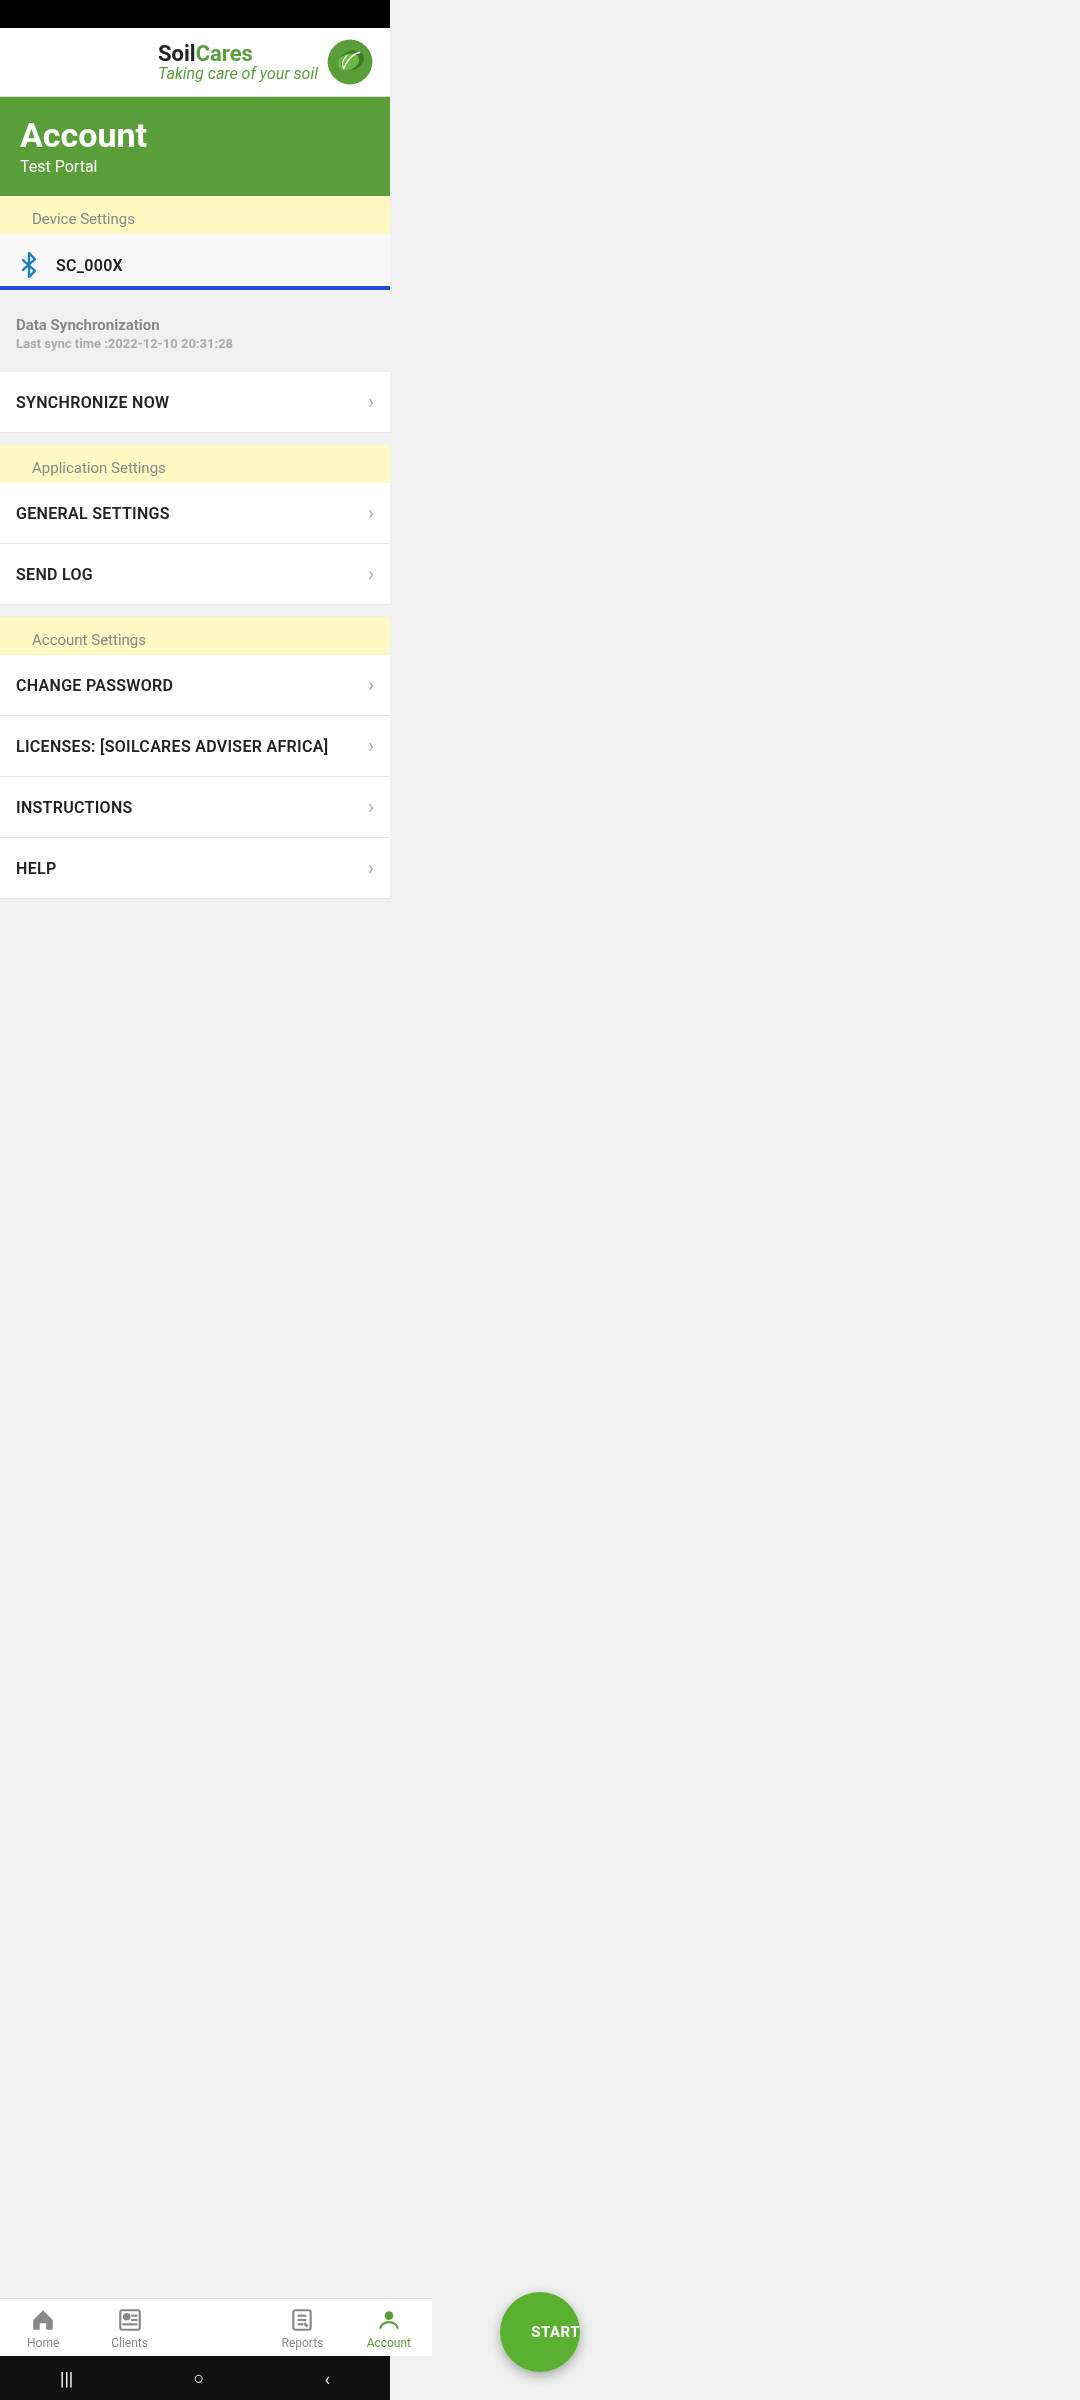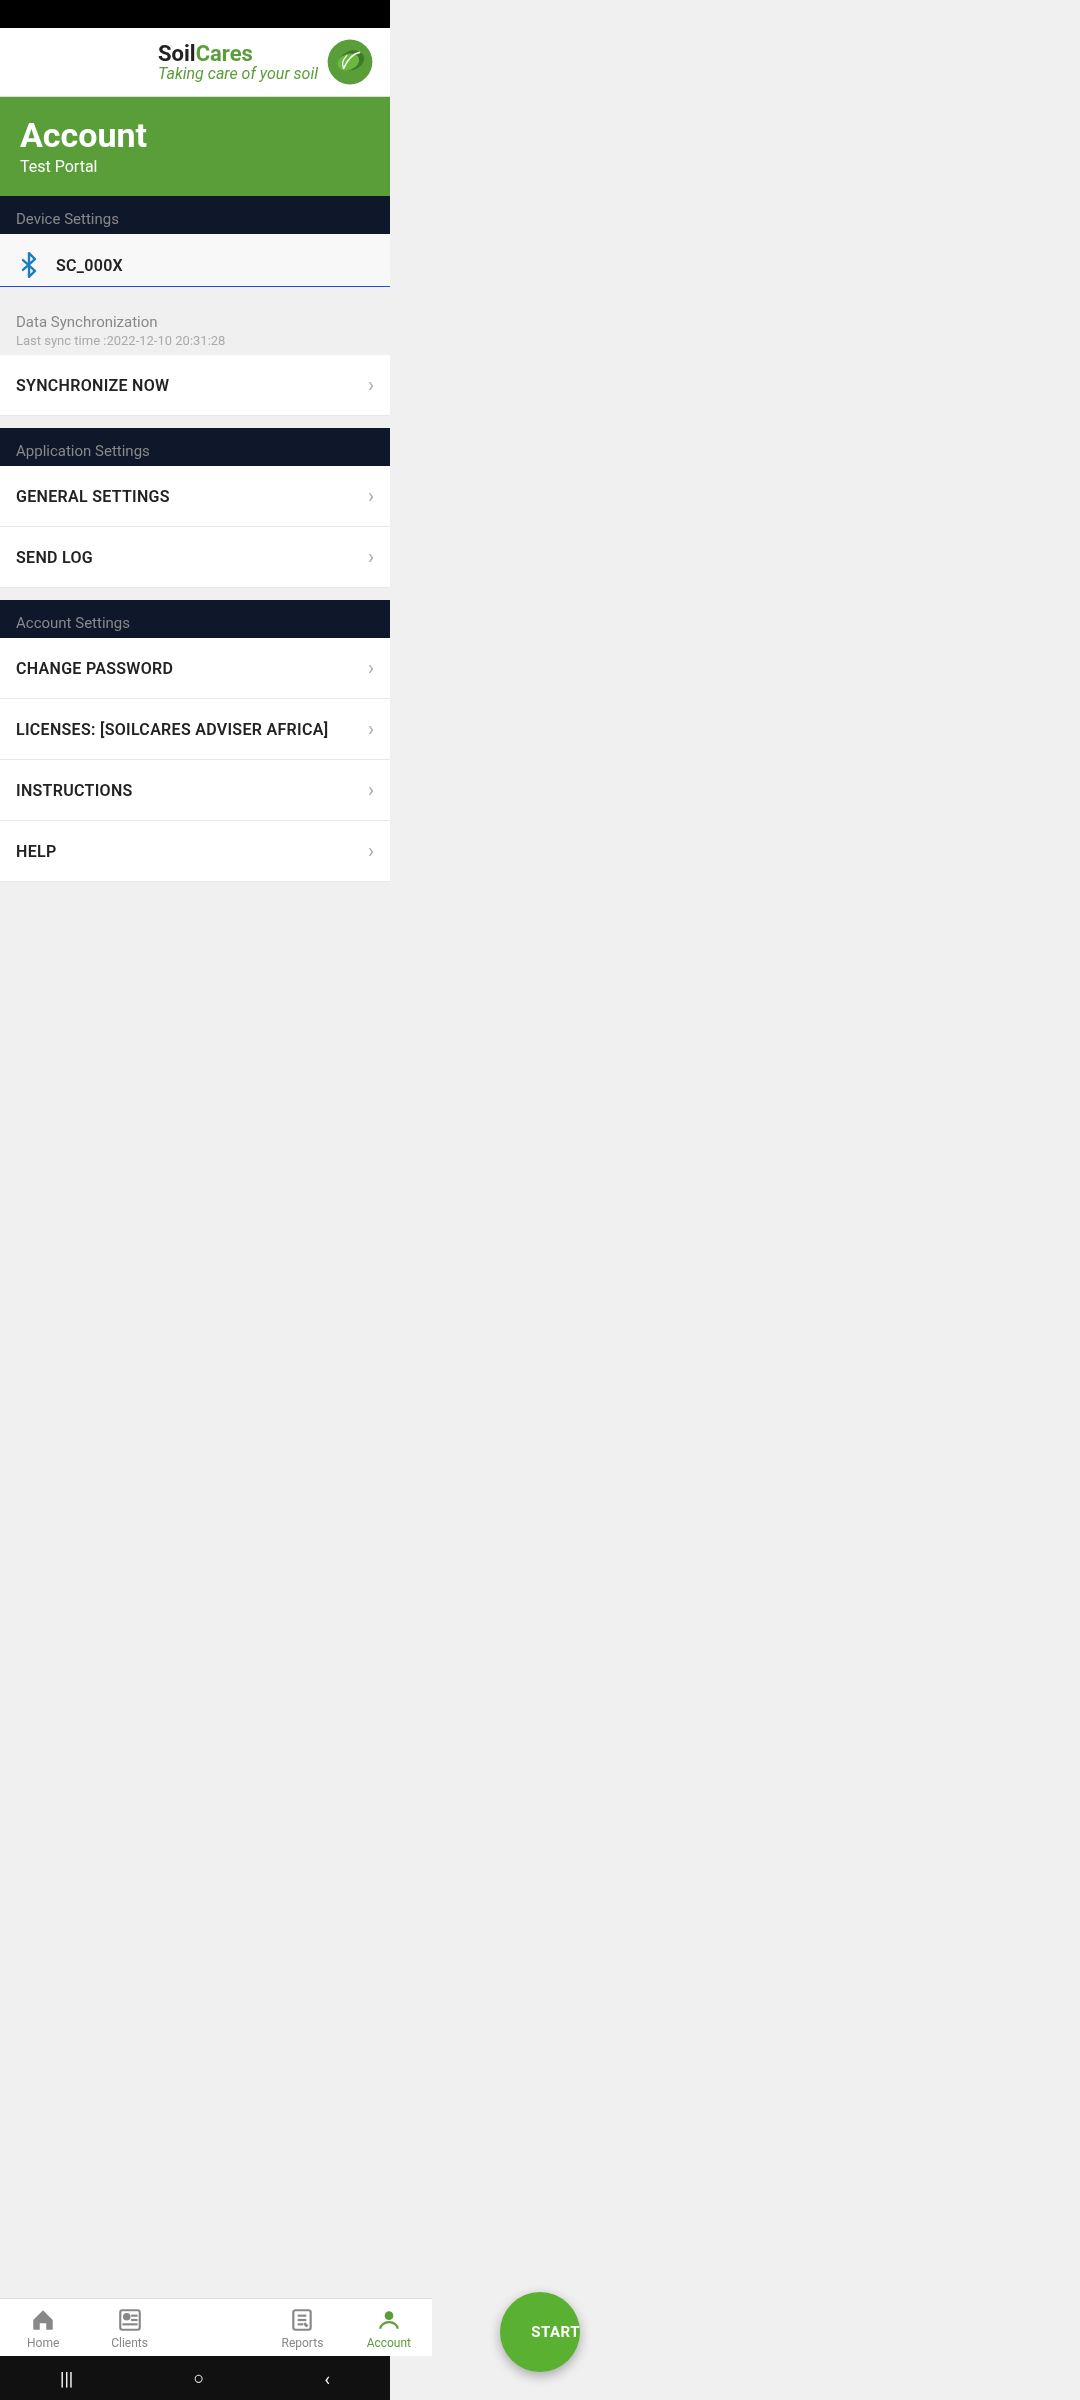--- a/index.html
+++ b/index.html
@@ -70,24 +70,24 @@
     }
 
     .page-banner-subtitle {
       font-size: 16px;
       color: #fff;
       margin-top: 2px;
     }
 
     
     .section-header {
-      padding: 14px 16px 6px;
+      padding: 14px 32px 6px;
       font-size: 15px;
       color: #888;
-      background: #0f172a;
+      background: #fef9c3;
     }
 
     
     .list-item {
       background: #fff;
       display: flex;
       align-items: center;
       justify-content: space-between;
       padding: 18px 16px;
       border-bottom: 1px solid #e8e8e8;
@@ -108,28 +108,29 @@
     }
 
     .chevron-right {
       color: #aaa;
       font-size: 20px;
     }
 
     
     .device-section {
       background: #f8f8f8;
-      border-bottom: 1px solid #1d4ed8;
+      border-bottom: 4px solid #1d4ed8;
       padding-bottom: 8px;
     }
 
     
     .sync-header-section {
-      padding: 14px 16px 7px;
+      padding: 14px 16px 21px;
       background: #f0f0f0;
+      font-weight: bold;
     }
 
     .sync-title {
       font-size: 15px;
       color: #888;
     }
 
     .sync-subtitle {
       font-size: 13px;
       color: #aaa;

